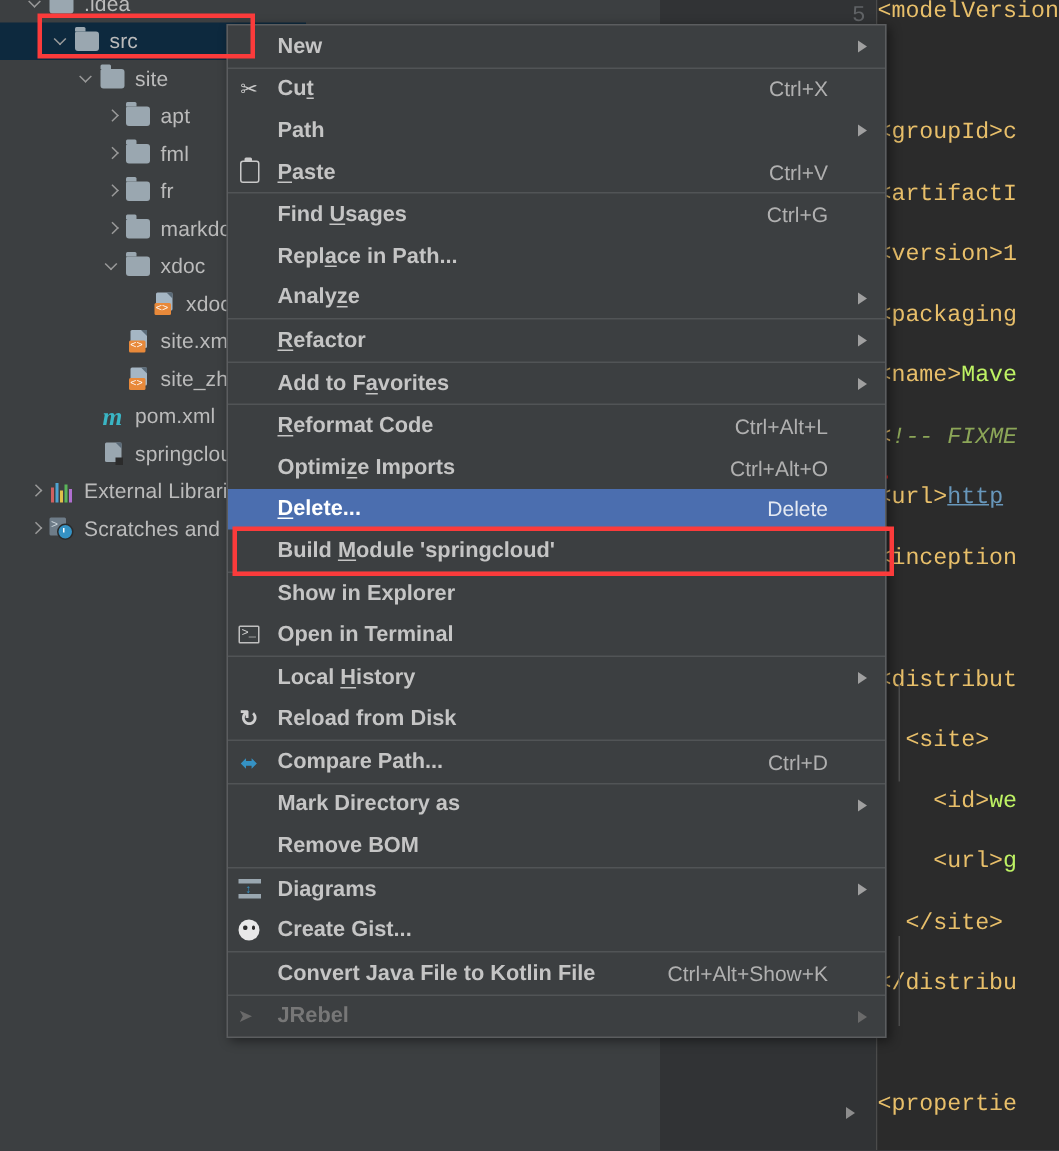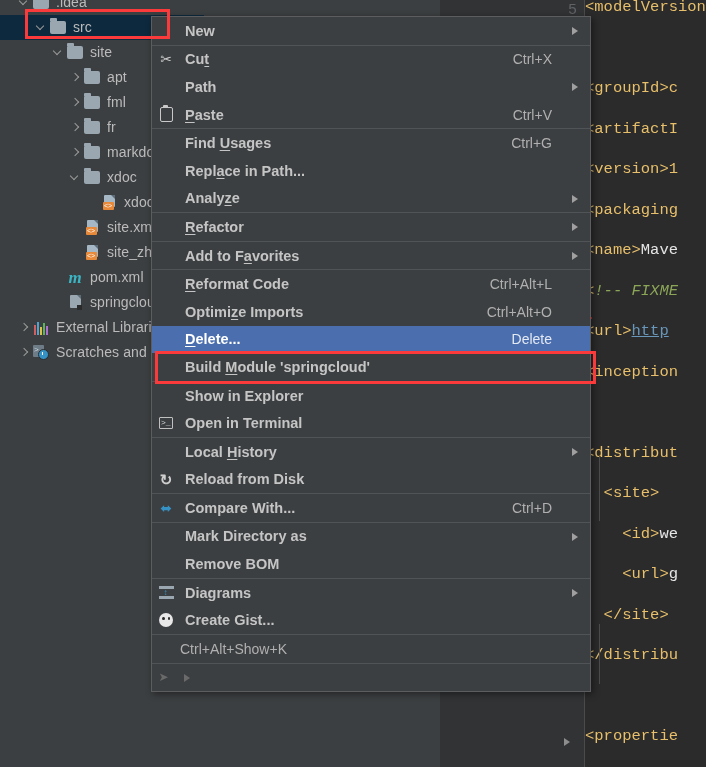--- a/index.html
+++ b/index.html
@@ -436,21 +436,21 @@
     white-space: pre;
   }
   .code-line {
     position: absolute;
     left: 0;
     white-space: pre;
     line-height: 26px;
     height: 26px;
   }
   .tag  { color: #e8bf6a; }
-  .txt  { color: #e5e5e5; text-align: center; }
+  .txt  { color: #bef264; text-align: center; }
   .cmt  { color: #8ca658; font-style: italic; }
   .lnk  { color: #6897bb; text-decoration: underline; }
   .brkt-marker {
     position: absolute;
     border: 2px solid #cc2222;
     border-right: none;
     box-sizing: border-box;
   }
   .indent-guide {
     position: absolute;
@@ -716,21 +716,21 @@
           <span class="g-reload">↻</span>
         </span>
         <span class="mi-label">Reload from Disk</span>
         <span class="mi-arrow"></span>
       </div>
       <div class="menu-sep"></div>
       <div class="menu-item">
         <span class="mi-icon">
           <span class="g-compare">⬌</span>
         </span>
-        <span class="mi-label">Compare With...</span>
+        <span class="mi-label">Compare Path...</span>
         <span class="mi-shortcut">Ctrl+D</span>
         <span class="mi-arrow"></span>
       </div>
       <div class="menu-sep"></div>
       <div class="menu-item">
         <span class="mi-icon"></span>
         <span class="mi-label">Mark Directory as</span>
         <span class="mi-arrow has"></span>
       </div>
       <div class="menu-item">
@@ -755,28 +755,30 @@
           <span class="g-github">
             <span class="eyes"></span>
           </span>
         </span>
         <span class="mi-label">Create Gist...</span>
         <span class="mi-arrow"></span>
       </div>
       <div class="menu-sep"></div>
       <div class="menu-item">
         <span class="mi-icon"></span>
+        <span class="mi-label">Convert Java File to Kotlin File</span>
         <span class="mi-shortcut">Ctrl+Alt+Show+K</span>
         <span class="mi-arrow"></span>
       </div>
       <div class="menu-sep"></div>
       <div class="menu-item disabled">
         <span class="mi-icon">
           <span class="g-jrebel">➤</span>
         </span>
+        <span class="mi-label">JRebel</span>
         <span class="mi-arrow has"></span>
       </div>
     </div>
 
   <div class="hl-box" style="left:25px; top:9px; width:145px; height:30px;"></div>
   <div class="hl-box" style="left:155px; top:351px; width:441px; height:33px;"></div>
 
 </div>
 
 </body></html>

